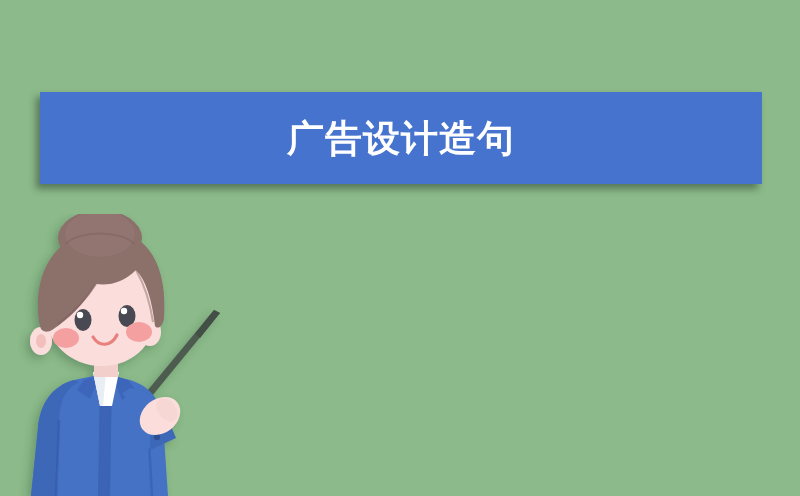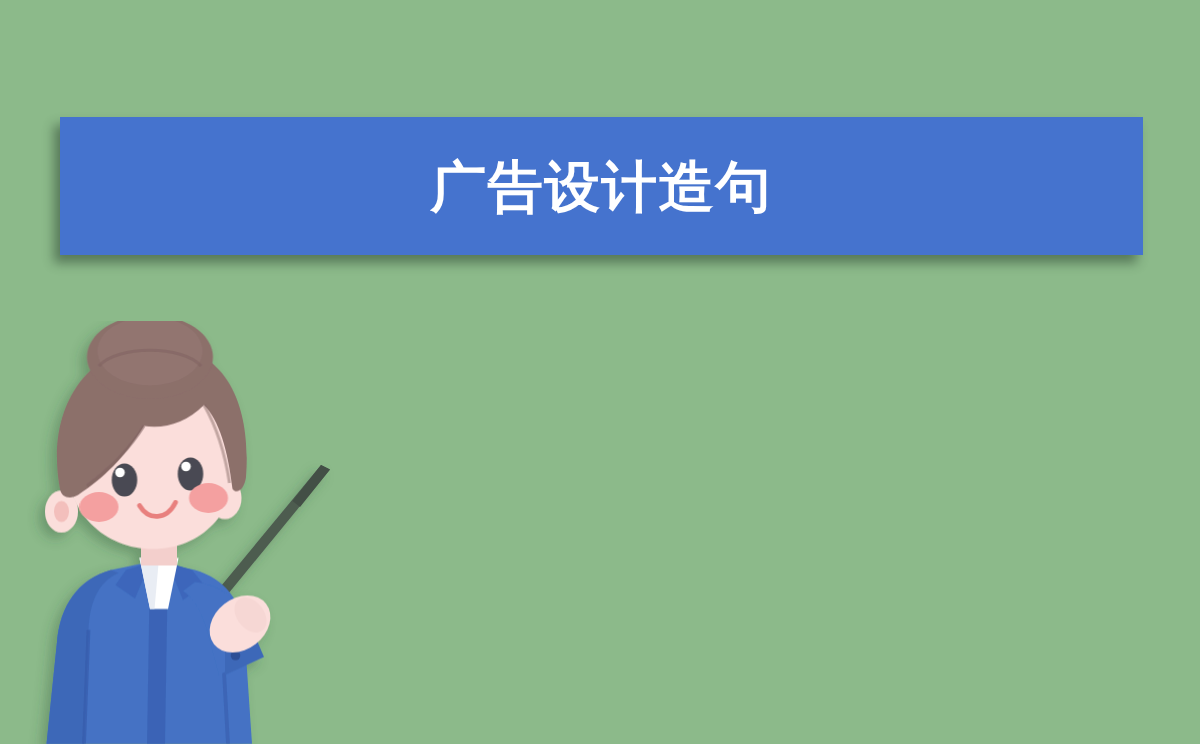--- a/index.html
+++ b/index.html
@@ -18,21 +18,21 @@
     width: 800px;
     height: 496px;
     background: #8CBA8A;
     overflow: hidden;
   }
 
   
   #title-banner {
     position: absolute;
     left: 40px;
-    top: 78px;
+    top: 92px;
     width: 722px;
     height: 92px;
     background: #4573CE;
     box-shadow: -4px 5px 7px rgba(25, 45, 30, 0.45);
     display: flex;
     align-items: center;
     justify-content: center;
     box-sizing: border-box;
   }
   #title-banner .banner-text {

